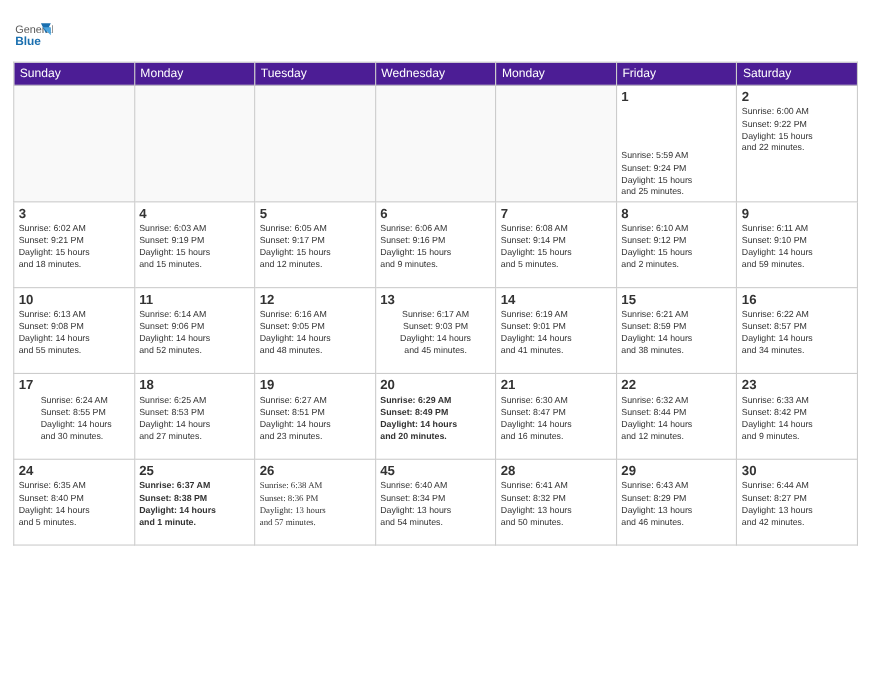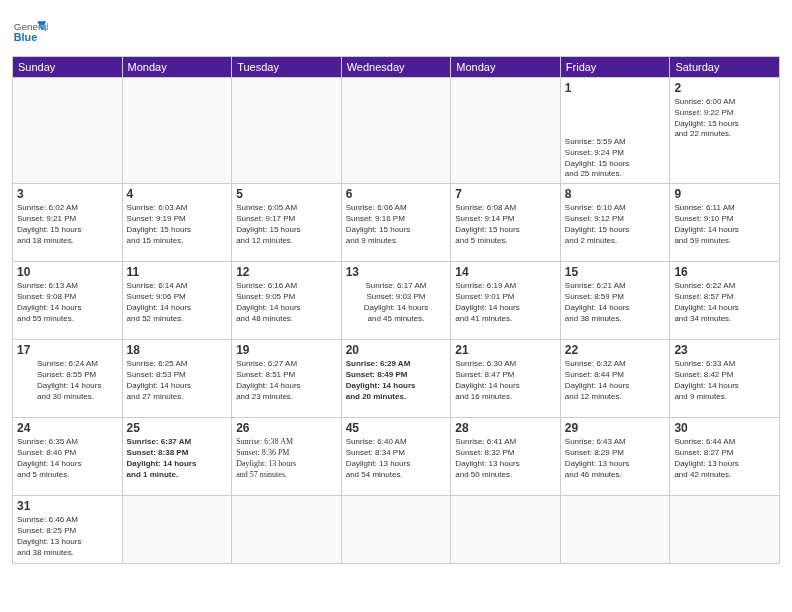--- a/index.html
+++ b/index.html
@@ -337,30 +337,15 @@
 and 46 minutes.</div>
           </td>
           <td>
             <span class="day-number">30</span>
             <div class="day-info" style="white-space: pre-line;">Sunrise: 6:44 AM
 Sunset: 8:27 PM
 Daylight: 13 hours
 and 42 minutes.</div>
           </td>
         </tr>
-        <tr class="last-row">
-          <td>
-            <span class="day-number">31</span>
-            <div class="day-info" style="white-space: pre-line;">Sunrise: 6:46 AM
-Sunset: 8:25 PM
-Daylight: 13 hours
-and 38 minutes.</div>
-          </td>
-          <td class="empty-cell"></td>
-          <td class="empty-cell"></td>
-          <td class="empty-cell"></td>
-          <td class="empty-cell"></td>
-          <td class="empty-cell"></td>
-          <td class="empty-cell"></td>
-        </tr>
       </tbody>
   </table>
 </div>
 
 </body></html>

